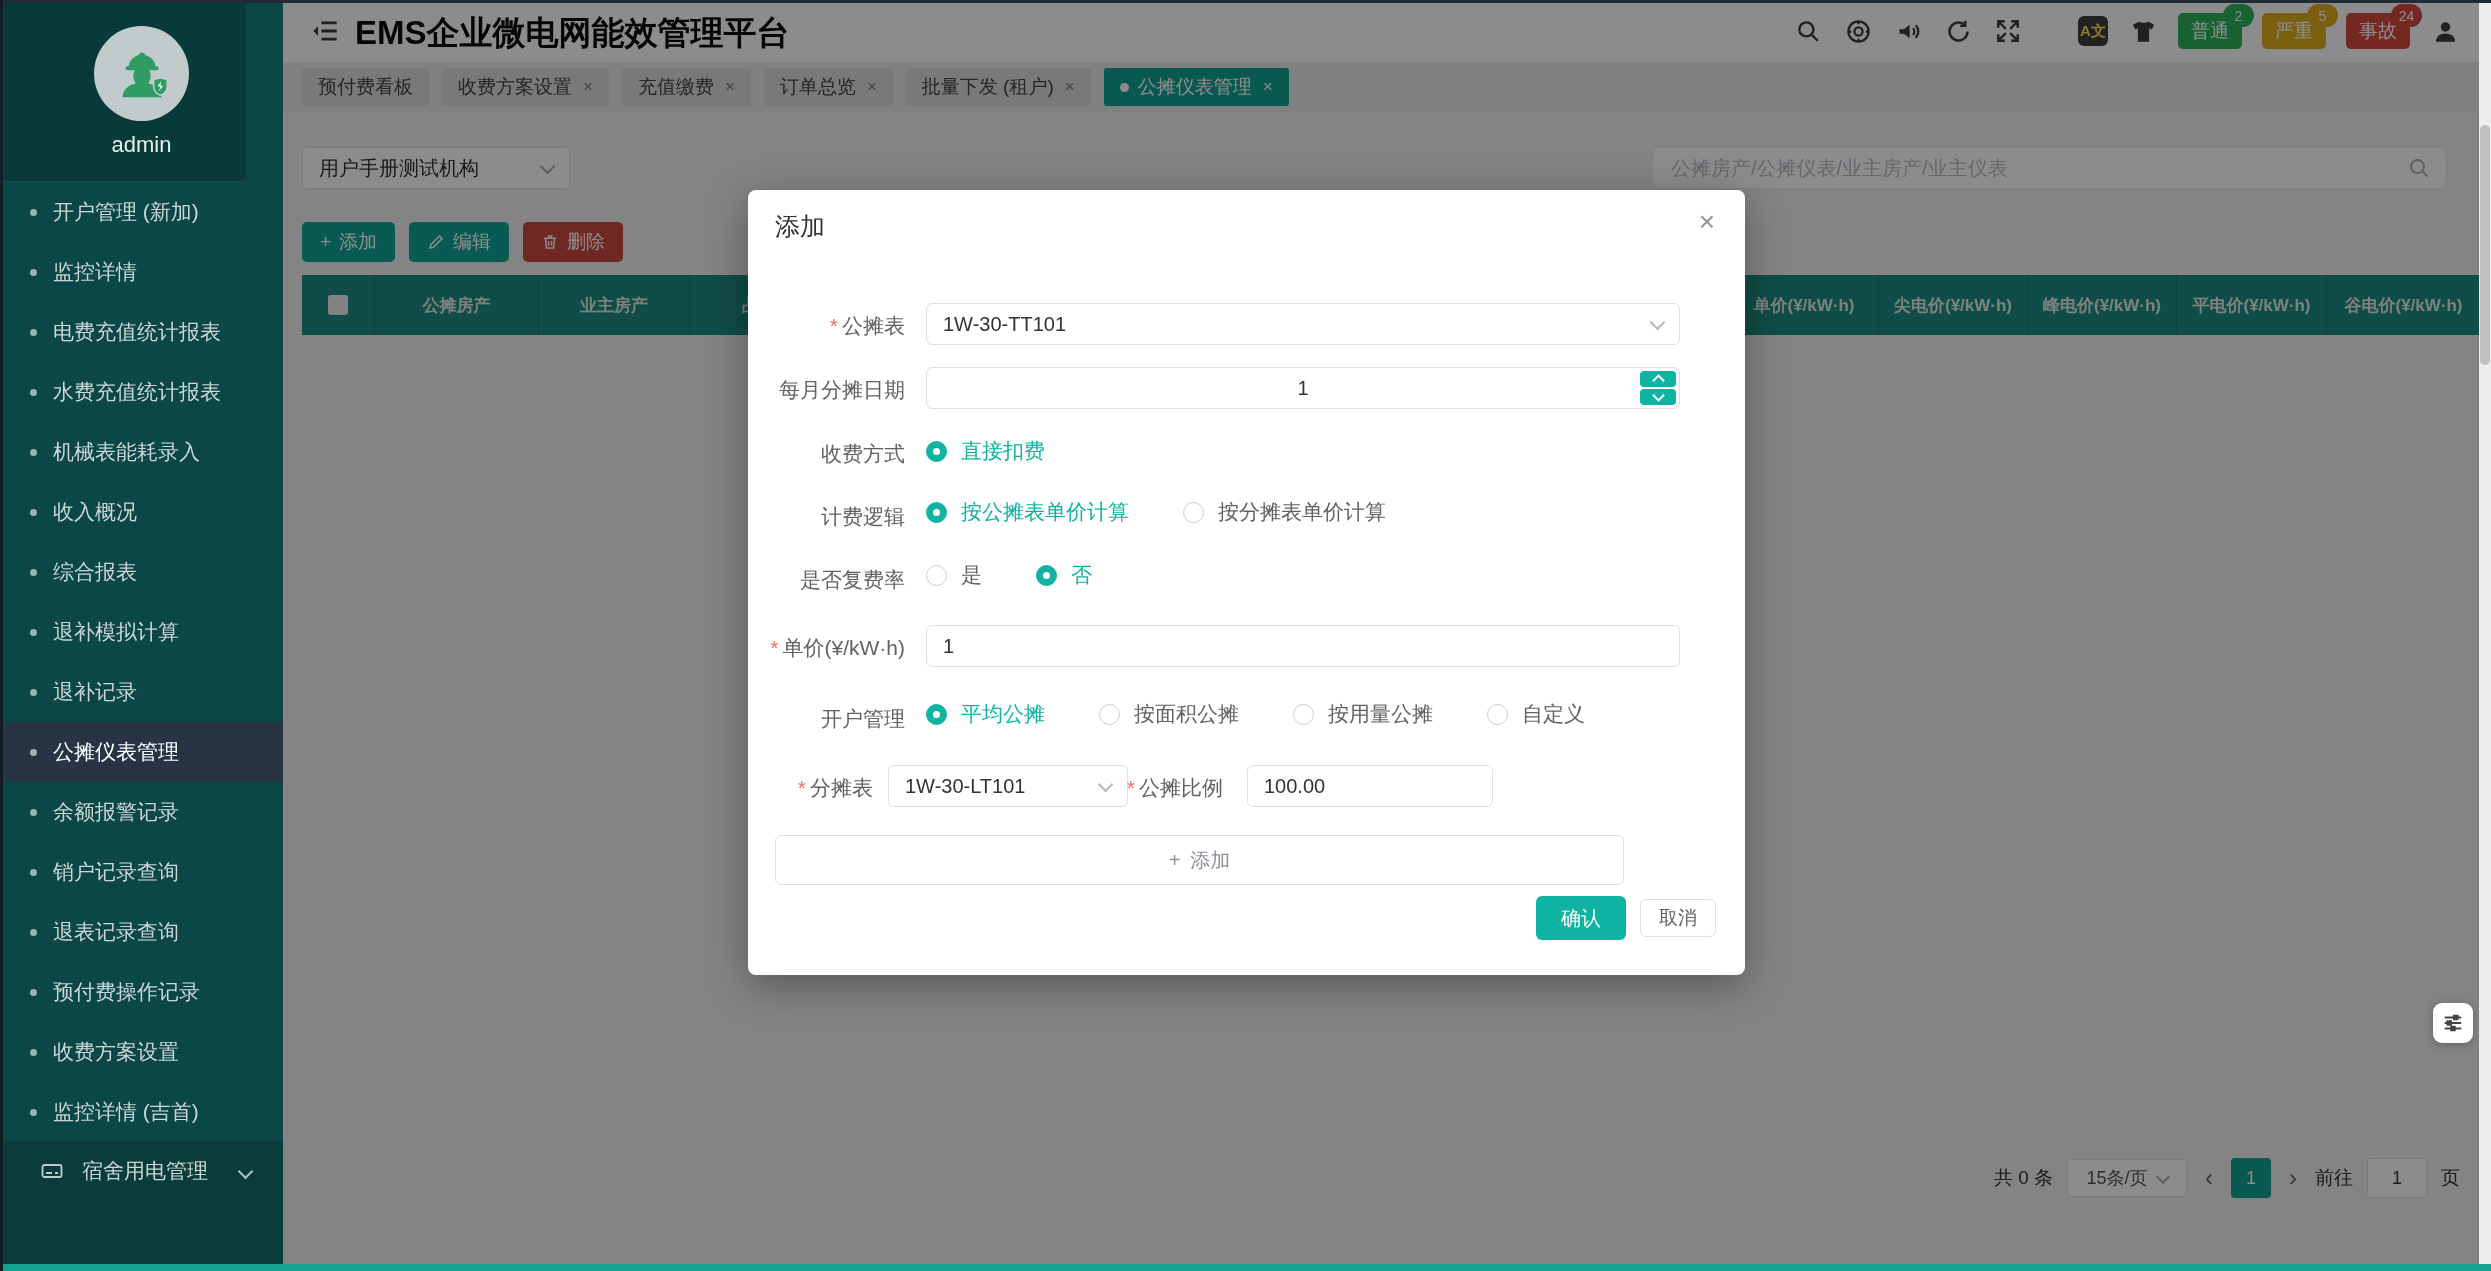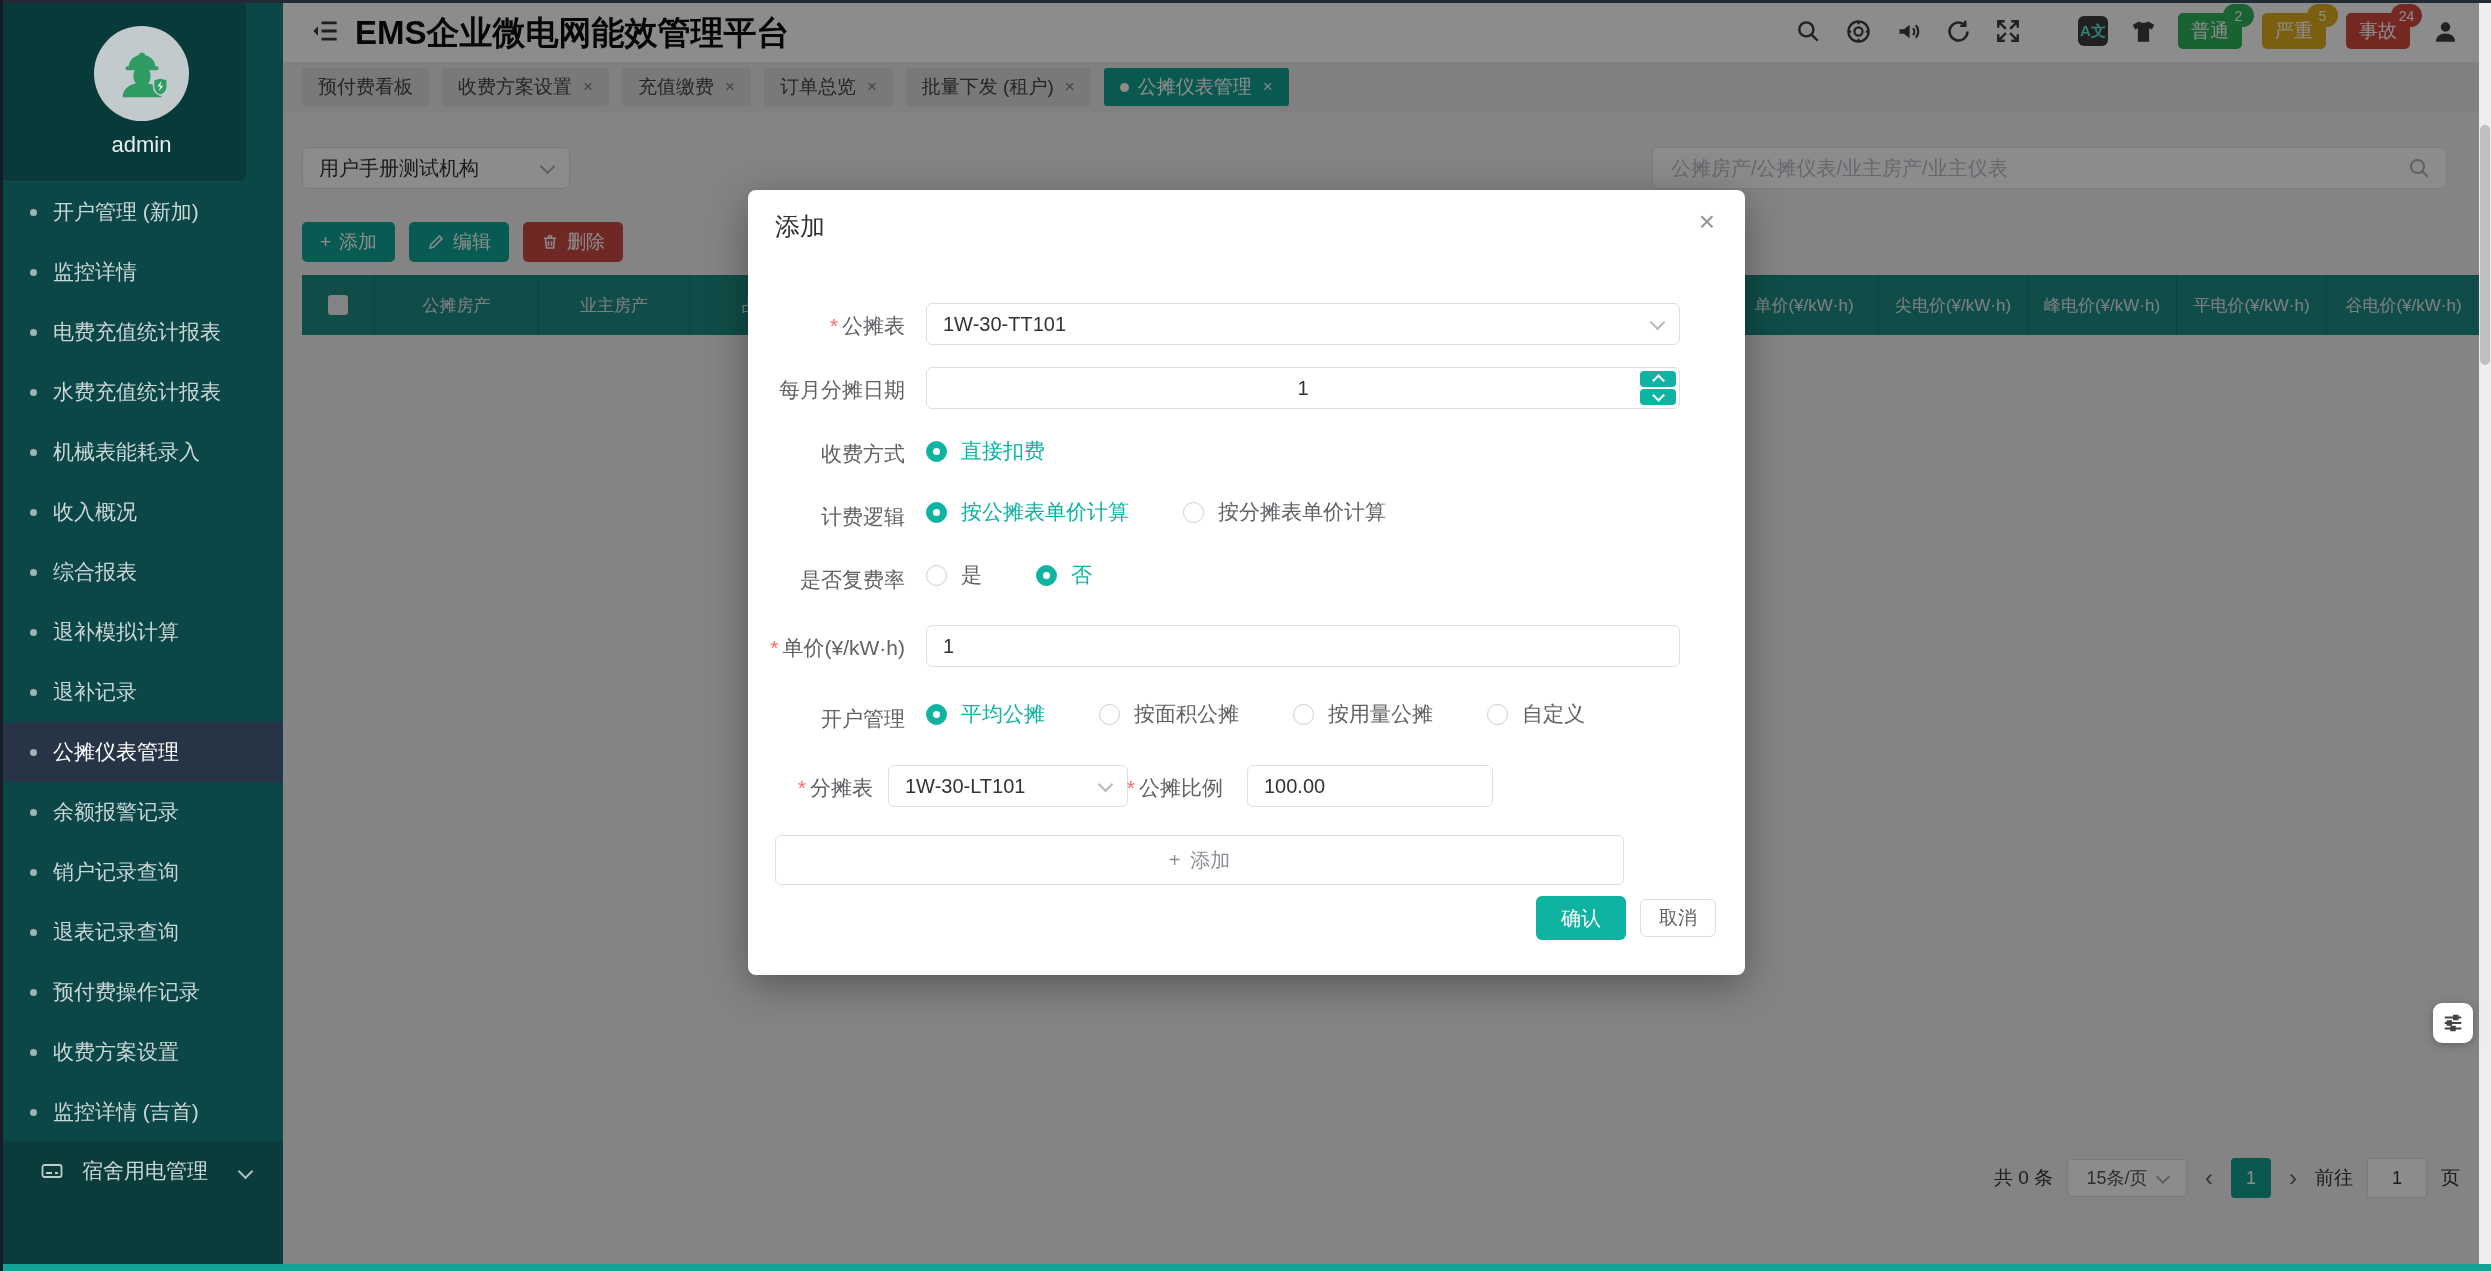--- a/index.html
+++ b/index.html
@@ -21,21 +21,21 @@
   .group-item .chev{margin-left:auto;margin-right:32px;width:9px;height:9px;border-right:2px solid #AFC0C0;border-bottom:2px solid #AFC0C0;transform:rotate(45deg);}
   .menu-fill{position:absolute;left:0;top:1261px;width:283px;height:10px;background:#0A3C3C;}
 
   
   .main{position:absolute;left:283px;top:0;right:0;bottom:0;background:#F0F0F0;}
   .topbar{position:absolute;left:0;top:0;right:0;height:62px;background:#FFFFFF;}
   .fold{position:absolute;left:27px;top:17px;width:30px;height:28px;color:#3A3A3A;cursor:pointer;}
   .app-title{position:absolute;left:72px;top:11px;font-size:33px;font-weight:bold;color:#0B0B0B;white-space:nowrap;}
   .topbar-right{position:absolute;right:31px;top:0;height:62px;display:flex;align-items:center;gap:20px;}
   .tool{width:30px;height:30px;display:flex;align-items:center;justify-content:center;color:#3C3C3C;cursor:pointer;}
-  .trans{width:30px;height:30px;border-radius:6px;background:#3C3C3C;color:#5eead4;display:flex;align-items:center;justify-content:center;font-size:15px;font-weight:bold;cursor:pointer;margin-left:35px;}
+  .trans{width:30px;height:30px;border-radius:6px;background:#3C3C3C;color:#fde047;display:flex;align-items:center;justify-content:center;font-size:15px;font-weight:bold;cursor:pointer;margin-left:35px;}
   .alarm{position:relative;height:36px;border-radius:5px;color:#fff;font-size:19px;display:flex;align-items:center;padding:0 13px;cursor:pointer;}
   .alarm .cnt{position:absolute;top:-9px;right:-12px;min-width:23px;height:23px;border-radius:12px;font-size:14px;display:flex;align-items:center;justify-content:center;padding:0 4px;color:#fff;}
 
   .tabstrip{position:absolute;left:0;top:62px;right:0;height:50px;background:#EAEAEA;display:flex;align-items:center;gap:13px;padding-left:19px;box-sizing:border-box;}
   .tab{height:38px;display:flex;align-items:center;padding:0 16px;background:#DCDCDC;border-radius:3px;font-size:19px;color:#454545;cursor:pointer;white-space:nowrap;}
   .tab .x{margin-left:11px;color:#7C7C7C;font-size:17px;}
   .tab.active{background:#12A392;color:#fff;}
   .tab.active .dot{width:9px;height:9px;border-radius:50%;background:#fff;margin-right:9px;}
   .tab.active .x{color:#E8FFFB;}
 
@@ -45,21 +45,21 @@
   .search-input{width:100%;height:100%;box-sizing:border-box;border:1px solid #E3E6EA;border-radius:6px;background:#fff;font-size:20px;color:#333;padding:0 52px 0 18px;font-family:inherit;outline:none;}
   .search-input::placeholder{color:#B9BEC7;}
   .search-ic{position:absolute;right:16px;top:9px;color:#A9AEB6;}
 
   .btnrow{position:absolute;left:19px;top:222px;display:flex;gap:14px;}
   .btn{height:40px;border-radius:5px;display:flex;align-items:center;justify-content:center;gap:8px;font-size:19px;color:#fff;padding:0 18px;cursor:pointer;border:none;}
   .btn.teal{background:#10A795;}
   .btn.red{background:#CC4A44;}
 
   .thead{position:absolute;left:19px;top:275px;width:2178px;height:60px;background:#1E8C84;display:flex;}
-  .th{display:flex;align-items:center;justify-content:center;color:#E2ECEA;font-size:17px;font-weight:normal;border-right:1px solid rgba(0,0,0,0.15);box-sizing:border-box;white-space:nowrap;overflow:hidden;}
+  .th{display:flex;align-items:center;justify-content:center;color:#E2ECEA;font-size:17px;font-weight:bold;border-right:1px solid rgba(0,0,0,0.15);box-sizing:border-box;white-space:nowrap;overflow:hidden;}
   .th:last-child{border-right:none;}
   .cb{width:20px;height:20px;background:#EDEFF2;border-radius:3px;cursor:pointer;}
 
   .pager{position:absolute;right:31px;top:1158px;height:40px;display:flex;align-items:center;gap:14px;font-size:19px;color:#333;}
   .psize{position:relative;width:118px;height:36px;background:#fff;border:1px solid #DCDFE6;border-radius:4px;display:flex;align-items:center;justify-content:center;gap:10px;font-size:18px;color:#555;cursor:pointer;}
   .psize .cv{width:8px;height:8px;border-right:2px solid #A8ABB2;border-bottom:2px solid #A8ABB2;transform:rotate(45deg);margin-top:-3px;}
   .parrow{font-size:24px;color:#5F6368;cursor:pointer;padding:0 4px;}
   .pnum{width:40px;height:40px;background:#12A392;color:#fff;border-radius:4px;display:flex;align-items:center;justify-content:center;font-size:18px;cursor:pointer;}
   .goto-input{width:54px;height:36px;border:1px solid #DCDFE6;border-radius:4px;background:#fff;text-align:center;font-size:18px;color:#333;font-family:inherit;outline:none;}
 

